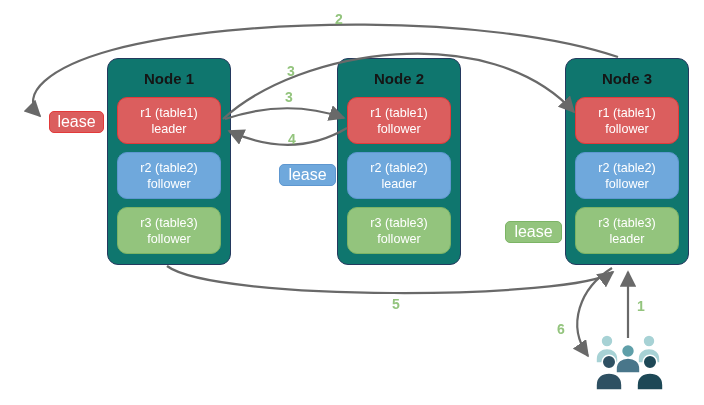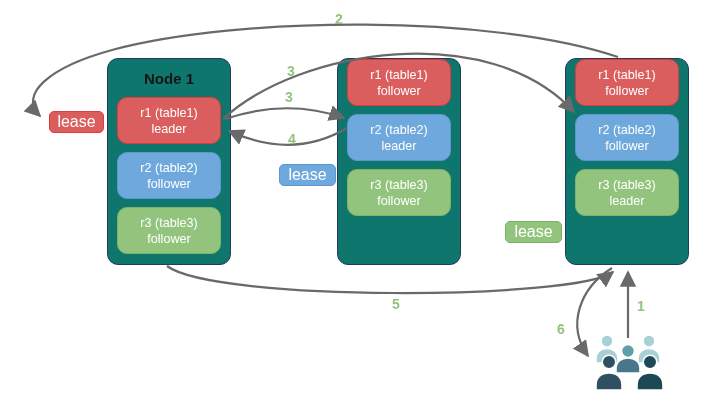--- a/index.html
+++ b/index.html
@@ -52,35 +52,37 @@
       <span>r2 (table2)</span>
       <span>follower</span>
     </div>
     <div class="replica" style="background: rgb(147, 196, 125); border-color: rgb(124, 180, 101);">
       <span>r3 (table3)</span>
       <span>follower</span>
     </div>
   </div>
 
   <div class="node" style="left:337px;">
+    <div class="node-title">Node 2</div>
     <div class="replica" style="background: rgb(219, 94, 94); border-color: rgb(226, 58, 58);">
       <span>r1 (table1)</span>
       <span>follower</span>
     </div>
     <div class="replica" style="background: rgb(111, 168, 220); border-color: rgb(94, 151, 208);">
       <span>r2 (table2)</span>
       <span>leader</span>
     </div>
     <div class="replica" style="background: rgb(147, 196, 125); border-color: rgb(124, 180, 101);">
       <span>r3 (table3)</span>
       <span>follower</span>
     </div>
   </div>
 
   <div class="node" style="left:565px;">
+    <div class="node-title">Node 3</div>
     <div class="replica" style="background: rgb(219, 94, 94); border-color: rgb(226, 58, 58);">
       <span>r1 (table1)</span>
       <span>follower</span>
     </div>
     <div class="replica" style="background: rgb(111, 168, 220); border-color: rgb(94, 151, 208);">
       <span>r2 (table2)</span>
       <span>follower</span>
     </div>
     <div class="replica" style="background: rgb(147, 196, 125); border-color: rgb(124, 180, 101);">
       <span>r3 (table3)</span>

